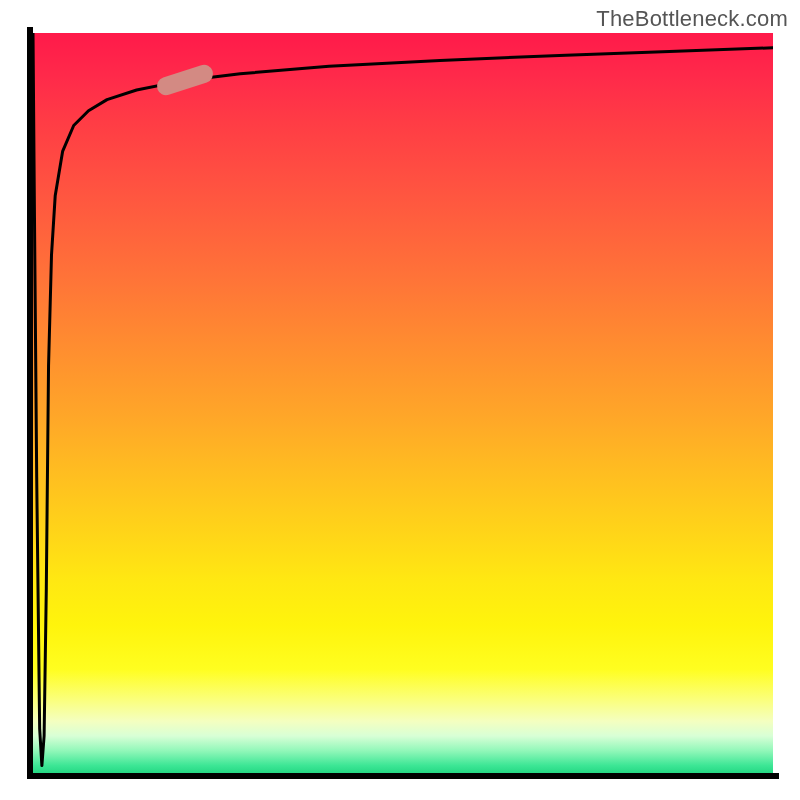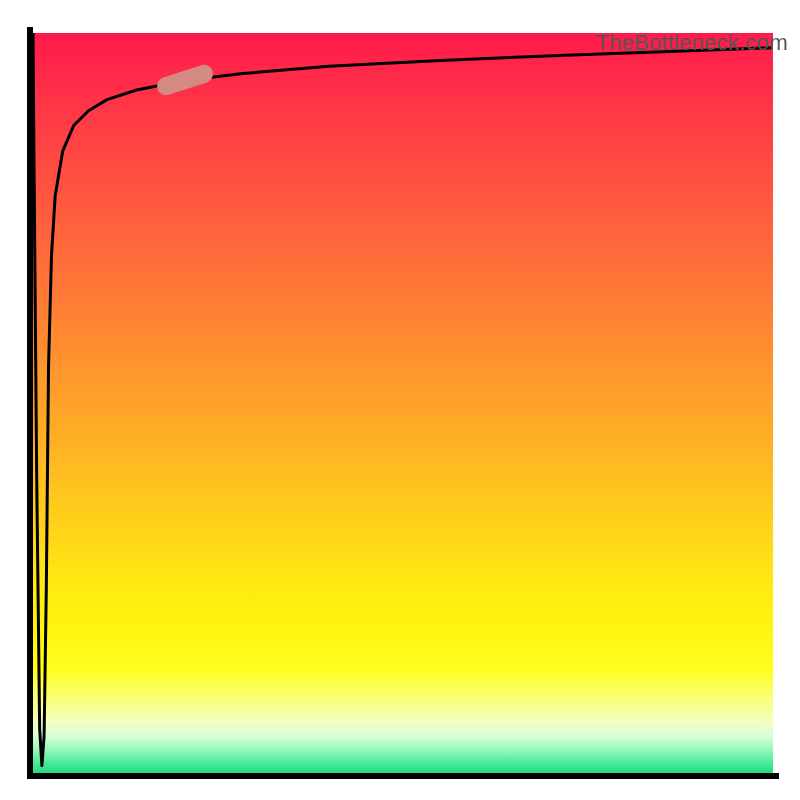--- a/index.html
+++ b/index.html
@@ -60,21 +60,20 @@
     height: 6px;
     background: #000000;
   }
   .watermark {
     position: absolute;
     top: 6px;
     right: 12px;
     color: #555555;
     font-size: 22px;
     letter-spacing: 0.2px;
-    margin-top: 24px;
   }
   .curve-layer {
     position: absolute;
     left: 33px;
     top: 33px;
     width: 740px;
     height: 740px;
     pointer-events: none;
   }
   .marker {

